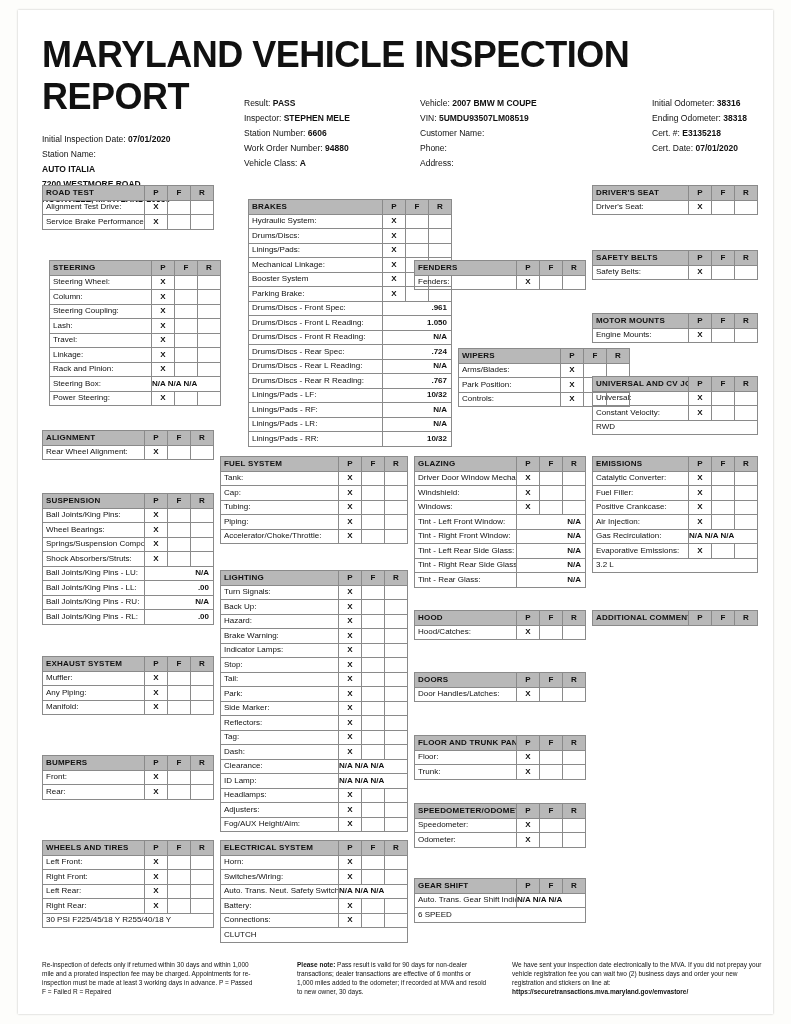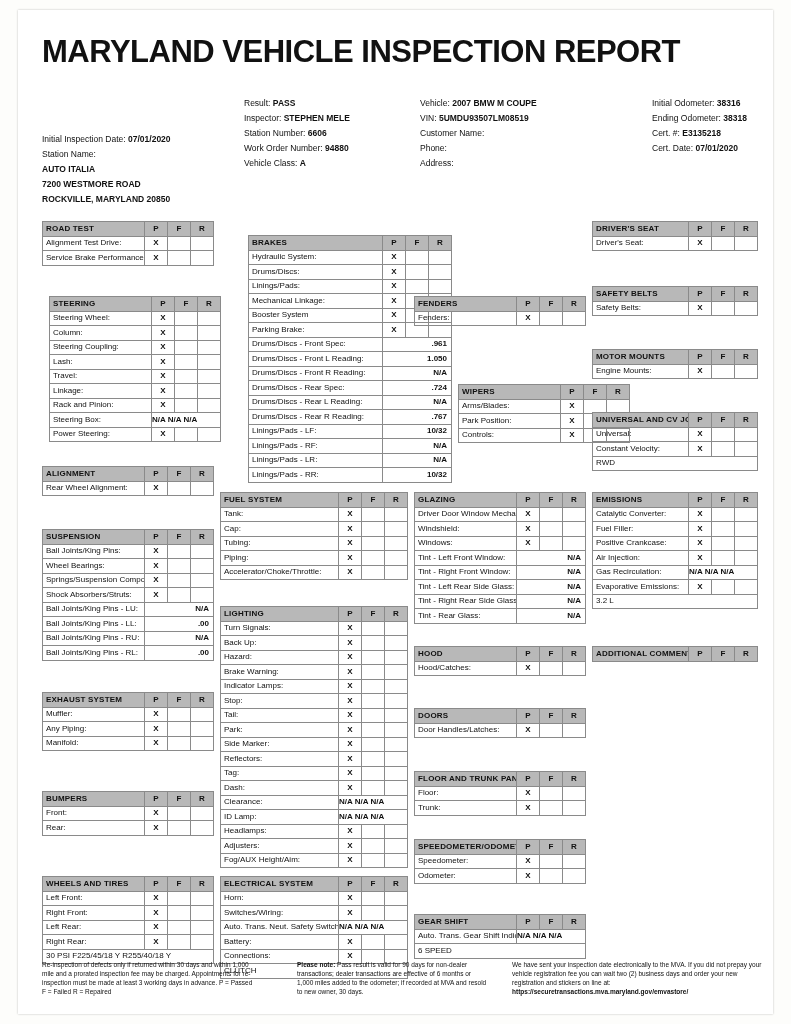--- a/index.html
+++ b/index.html
@@ -1,30 +1,30 @@
 <!DOCTYPE html>
 <html><head>
 <meta charset="utf-8">
 <style>
   html,body{margin:0;padding:0;background:#c9c9c9;}
   body{font-family:"Liberation Sans", sans-serif;}
   .page{position:relative;width:791px;height:1024px;background:#fdfdfb;overflow:hidden;}
   .sheet{position:absolute;left:18px;top:10px;width:755px;height:1004px;background:#fff;box-shadow:0 0 2px rgba(0,0,0,.25);}
-  .title{position:absolute;left:24px;top:24px;width:710px;font-size:31px;font-weight:bold;letter-spacing:-0.5px;color:#111;font-family:"Liberation Sans", sans-serif;}
+  .title{position:absolute;left:24px;top:24px;width:710px;font-size:36px;font-weight:bold;letter-spacing:-0.5px;color:#111;font-family:"Liberation Sans", sans-serif;}
   .hdr{position:absolute;top:88px;left:24px;width:716px;font-size:8.5px;color:#111;}
   .hdr .col{position:absolute;top:0;}
   .hdr .row{position:relative;height:15px;white-space:nowrap;}
   .lbl{color:#111;}
   .val{font-weight:bold;}
   .c1{left:0;width:200px;margin-top:36px;}
   .c2{left:202px;width:180px;}
   .c3{left:378px;width:210px;}
   .c4{left:610px;width:140px;}
 
-  .tbl{position:absolute;font-size:8px;color:#111;margin-top:36px;}
+  .tbl{position:absolute;font-size:8px;color:#111;}
   table{border-collapse:collapse;width:100%;table-layout:fixed;}
   td{border:1px solid #8a8a8a;height:13.5px;padding:0 0 0 3px;font-size:8px;line-height:12px;overflow:hidden;white-space:nowrap;}
   td.hdrc{background:#b8b8b8;font-weight:bold;font-size:8px;letter-spacing:0.2px;}
   td.hdrm{background:#b8b8b8;font-weight:bold;text-align:center;width:22px;padding:0;}
   td.mark{text-align:center;font-weight:bold;padding:0;width:22px;}
   td.spec{text-align:right;font-weight:bold;padding-right:4px;}
   td.wide3{text-align:left;font-weight:bold;padding:0;}
 
   .footer{position:absolute;left:24px;top:950px;width:716px;font-size:6.5px;color:#111;line-height:9px;}
   .fcol{position:absolute;top:0;}

